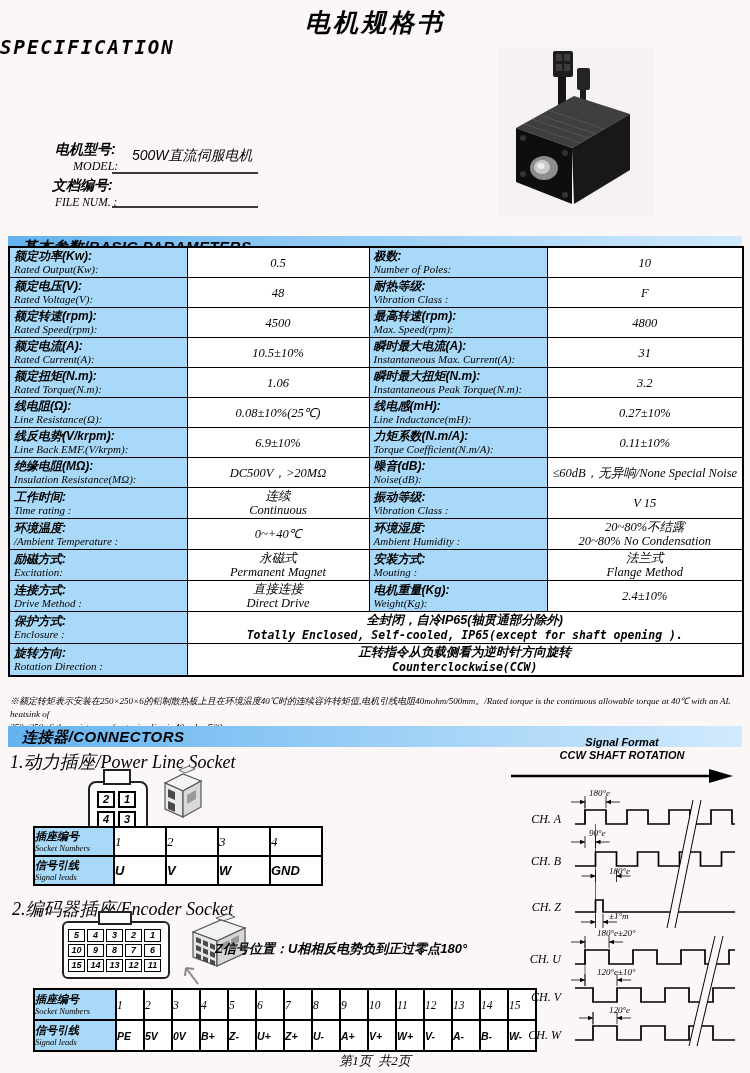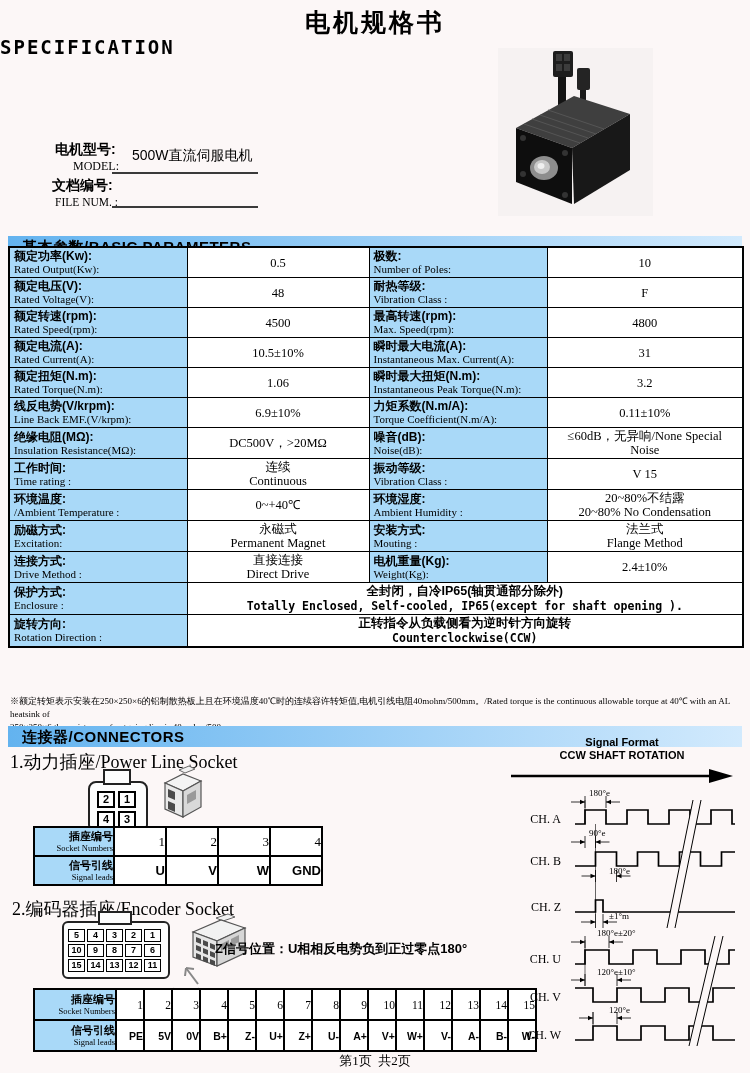--- a/index.html
+++ b/index.html
@@ -1,17 +1,17 @@
 <!DOCTYPE html>
 <html style="--page-bg: #FCF7F7; --cell-blue: #A9D9F8; --bar-start: #63B3EF; --bar-end: #D2EAFD;"><head>
 <meta charset="utf-8">
 <style>
   html,body{margin:0;padding:0;}
   .page{position:relative;width:750px;height:1073px;background:var(--page-bg,#FCF7F7);
-        font-family:"Liberation Sans",sans-serif;color:#000;overflow:hidden;}
+        font-family:"Liberation Sans",sans-serif;color:#000;overflow:hidden;font-style:italic;}
   .abs{position:absolute;}
   
   .title-cn{top:6px;left:0;width:100%;text-align:center;font-size:25px;font-weight:bold;letter-spacing:3px;}
   .title-en{top:36px;left:0;width:100%;text-align:left;font-size:19px;font-weight:bold;letter-spacing:2px;
             font-family:"DejaVu Sans Mono",monospace;}
   
   .motor{left:498px;top:48px;}
   
   .m-cn1{left:55px;top:141px;font-size:14px;font-weight:bold;}
   .m-en1{left:73px;top:159px;font-size:12px;font-family:"Liberation Serif",serif;}
@@ -59,21 +59,21 @@
   .enc-3d{left:183px;top:912px;}
   .varrow{width:26px;height:26px;}
   .v1{left:146px;top:822px;}
   .v2{left:178px;top:962px;}
   .viewlbl{font-size:12px;color:#222;}
   .vl1{left:138px;top:848px;}
   .vl2{left:172px;top:986px;font-size:11px;}
   .znote{left:215px;top:940px;font-size:13px;font-weight:bold;}
   
   .sock-table{position:absolute;border-collapse:collapse;table-layout:fixed;}
-  .sock-table td{border:2px solid #000;text-align:right;vertical-align:middle;background:#fff;padding:0;}
+  .sock-table td{border:2px solid #000;text-align:left;vertical-align:middle;background:#fff;padding:0;}
   .sock-table td.sock-lbl{background:var(--cell-blue,#A9D9F8);}
   .sock-lbl .cn{font-size:11px;font-weight:bold;line-height:13px;}
   .sock-lbl .en{font-size:8.5px;font-family:"Liberation Serif",serif;line-height:10px;}
   #pwr-table{left:33px;top:826px;}
   #pwr-table td{height:27px;}
   #pwr-table .num{font-family:"Liberation Serif",serif;font-size:13px;}
   #pwr-table .sig{font-weight:bold;font-size:13px;}
   #enc-table{left:33px;top:988px;}
   #enc-table td{height:29px;}
   #enc-table .num{font-family:"Liberation Serif",serif;font-size:11.5px;}
@@ -198,20 +198,32 @@
           <td class="lbl">
             <div class="cn">额定扭矩(N.m):</div>
             <div class="en">Rated Torque(N.m):</div>
           </td>
           <td class="val">1.06</td>
           <td class="lbl">
             <div class="cn">瞬时最大扭矩(N.m):</div>
             <div class="en">Instantaneous Peak Torque(N.m):</div>
           </td>
           <td class="val">3.2</td>
+        </tr>
+        <tr style="height:29.8px">
+          <td class="lbl">
+            <div class="cn">线电阻(Ω):</div>
+            <div class="en">Line Resistance(Ω):</div>
+          </td>
+          <td class="val">0.08±10%(25℃)</td>
+          <td class="lbl">
+            <div class="cn">线电感(mH):</div>
+            <div class="en">Line Inductance(mH):</div>
+          </td>
+          <td class="val">0.27±10%</td>
         </tr>
         <tr style="height:29.8px">
           <td class="lbl">
             <div class="cn">线反电势(V/krpm):</div>
             <div class="en">Line Back EMF.(V/krpm):</div>
           </td>
           <td class="val">6.9±10%</td>
           <td class="lbl">
             <div class="cn">力矩系数(N.m/A):</div>
             <div class="en">Torque Coefficient(N.m/A):</div>

